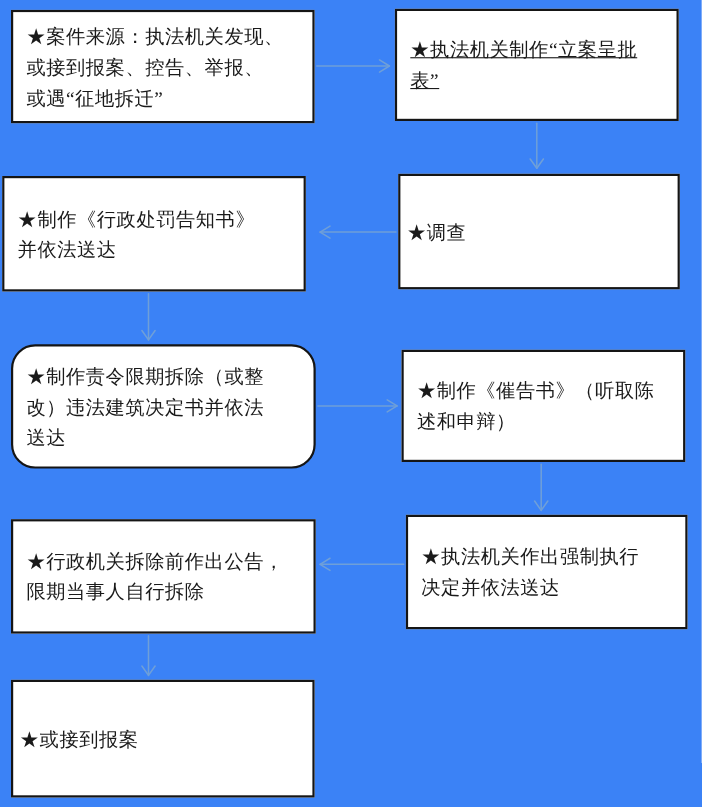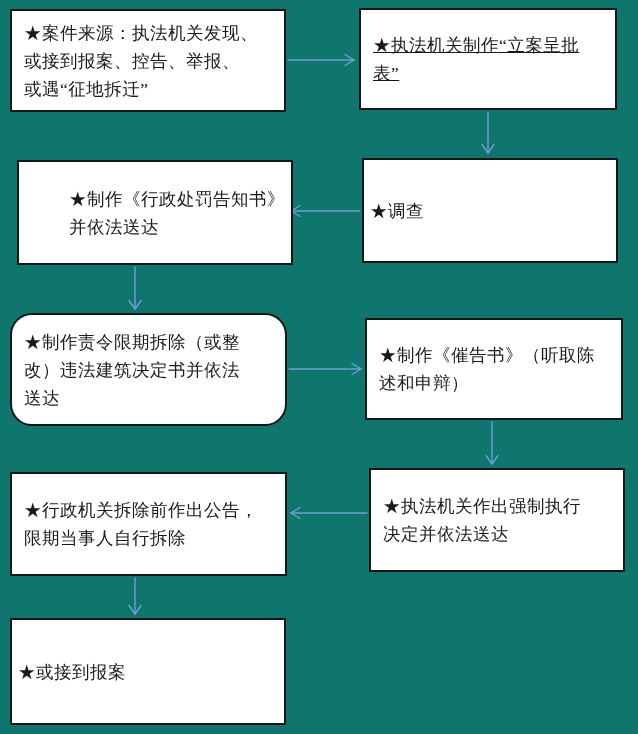--- a/index.html
+++ b/index.html
@@ -1,20 +1,20 @@
 <!DOCTYPE html>
 <html><head>
 <meta charset="utf-8">
 <style>
   html, body { margin: 0; padding: 0; background: #ffffff; }
   #canvas {
     position: relative;
     width: 638px;
     height: 734px;
-    background: #0f766e;
+    background: #3b82f6;
     font-family: "Liberation Serif", "DejaVu Serif", serif;
     color: #1a1a1a;
     overflow: hidden;
   }
   .node {
     position: absolute;
     box-sizing: border-box;
     border: 2.5px solid #151515;
     background: #ffffff;
     display: flex;
@@ -25,21 +25,21 @@
     letter-spacing: 0.5px;
   }
   .node .txt { display: block; }
   .node.left-text { justify-content: flex-start; padding: 4px 6px 4px 12px; text-align: left; }
   .node.center-text { justify-content: flex-start; text-align: center; padding: 4px 6px; }
 
   
   #n-case-source          { left: 10px;  top: 9px;   width: 276px; height: 103px; }
   #n-filing-approval-form { left: 359px; top: 8px;   width: 258px; height: 102px; text-decoration: underline; }
   #n-investigation        { left: 362px; top: 158px; width: 256px; height: 105px; }
-  #n-penalty-notice       { left: 17px;  top: 160px; width: 276px; height: 105px; justify-content: flex-end; }
+  #n-penalty-notice       { left: 2px;  top: 160px; width: 276px; height: 105px; }
   #n-demolition-order     { left: 10px;  top: 313px; width: 277px; height: 113px; border-radius: 22px; }
   #n-reminder-letter      { left: 365px; top: 318px; width: 258px; height: 102px; }
   #n-public-announcement  { left: 10px;  top: 472px; width: 277px; height: 104px; }
   #n-enforcement-decision { left: 369px; top: 468px; width: 256px; height: 104px; }
   #n-forced-demolition    { left: 10px;  top: 618px; width: 276px; height: 107px; }
 
   #arrow-layer {
     position: absolute;
     left: 0; top: 0;
     pointer-events: none;

